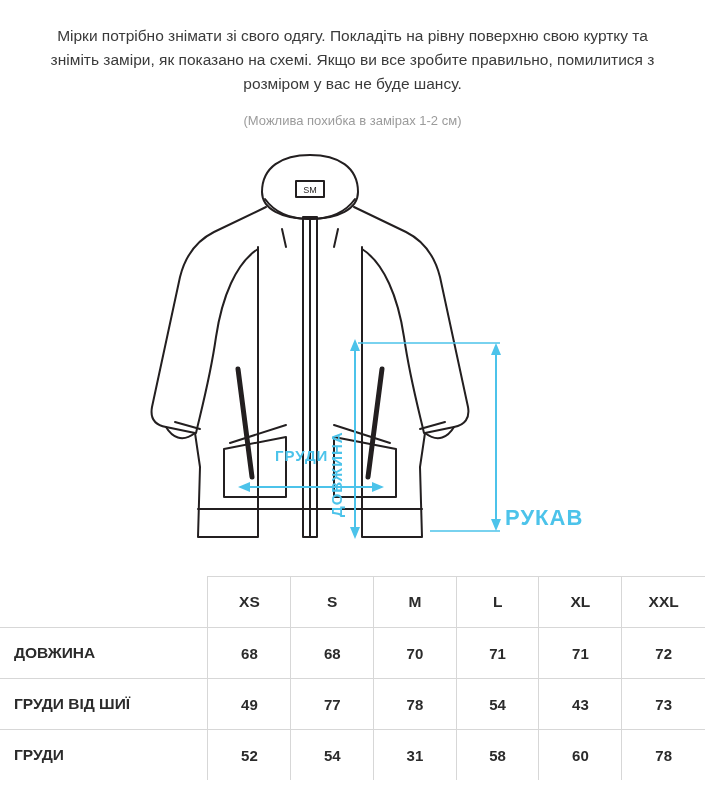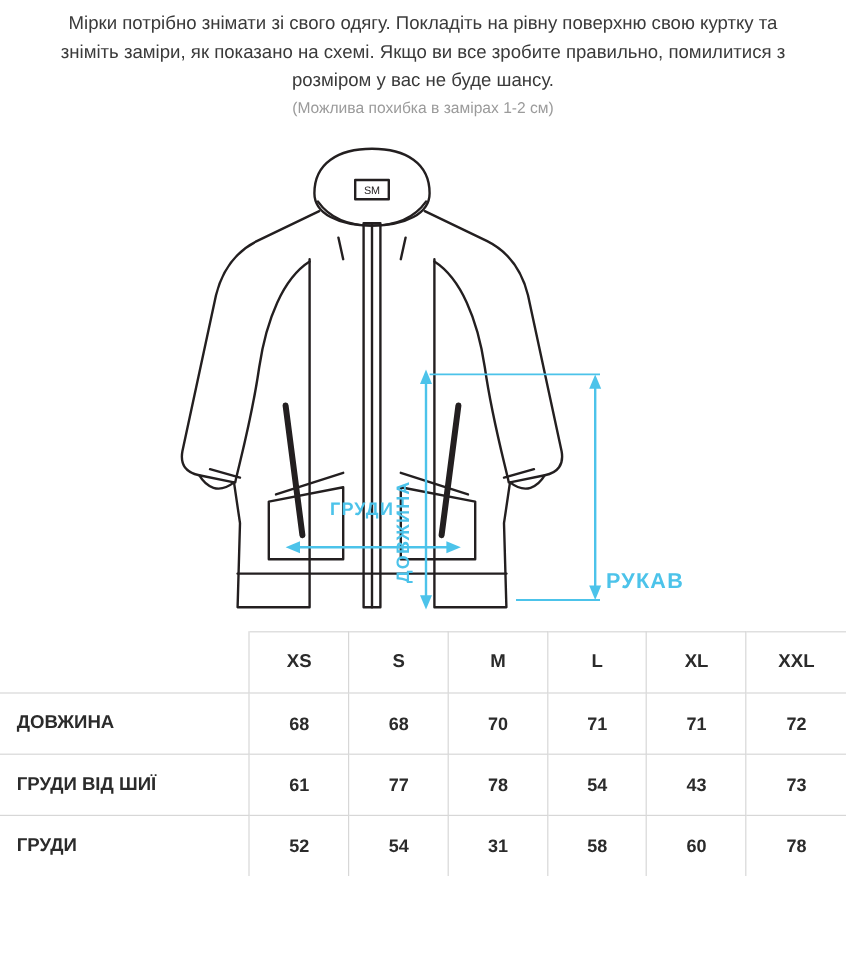--- a/index.html
+++ b/index.html
@@ -11,31 +11,31 @@
     width: 705px;
     height: 800px;
     font-family: "Liberation Sans", sans-serif;
     color: #231f20;
     position: relative;
     overflow: hidden;
   }
   .intro {
     width: 640px;
     margin: 0 auto;
-    padding-top: 8px;
+    padding-top: 24px;
     text-align: center;
     font-size: 15.5px;
     line-height: 1.55;
     color: #3a3a3a;
   }
   .note {
     text-align: center;
     font-size: 13px;
     color: #9b9b9b;
-    margin-top: 0;
+    margin-top: 15px;
   }
   .diagram {
     position: relative;
     width: 705px;
     height: 420px;
     margin-top: 6px;
   }
   .diagram svg {
     position: absolute;
     left: 0;
@@ -55,27 +55,28 @@
   #label-length {
     left: 328px;
     top: 380px;
     font-size: 15px;
     transform: rotate(-90deg);
     transform-origin: left top;
   }
   #label-sleeve {
     left: 505px;
     top: 368px;
-    font-size: 18px;
+    font-size: 22px;
   }
 
   table.sizes {
     width: 705px;
     border-collapse: collapse;
     font-size: 15px;
+    margin-top: 19px;
   }
   table.sizes td, table.sizes th {
     border: 1px solid #d7d7d7;
     height: 48px;
     text-align: center;
     font-weight: bold;
     color: #2b2b2b;
   }
   table.sizes tr.header th {
     font-weight: bold;
@@ -190,21 +191,21 @@
       <td class="rowhead">ДОВЖИНА</td>
       <td class="val">68</td>
       <td class="val">68</td>
       <td class="val">70</td>
       <td class="val">71</td>
       <td class="val">71</td>
       <td class="val last">72</td>
     </tr>
     <tr>
       <td class="rowhead">ГРУДИ ВІД ШИЇ</td>
-      <td class="val">61</td>
+      <td class="val">49</td>
       <td class="val">77</td>
       <td class="val">78</td>
       <td class="val">54</td>
       <td class="val">43</td>
       <td class="val last">73</td>
     </tr>
     <tr class="lastrow">
       <td class="rowhead">ГРУДИ</td>
       <td class="val">52</td>
       <td class="val">54</td>

